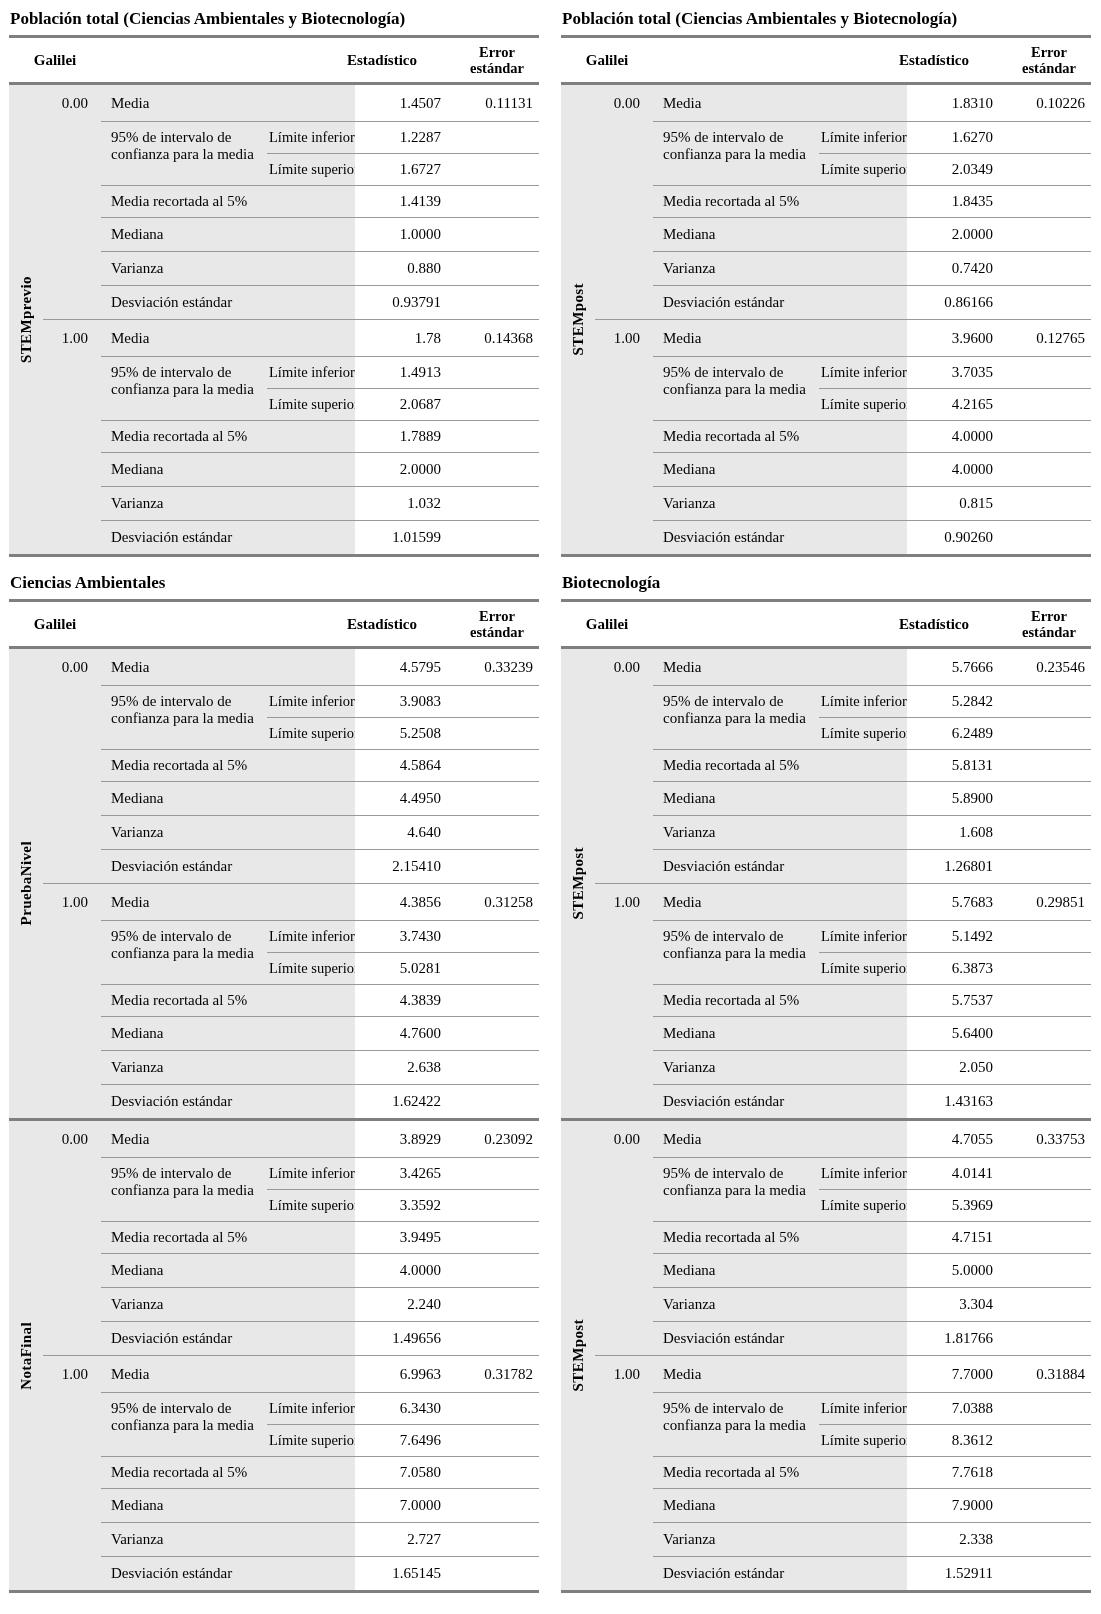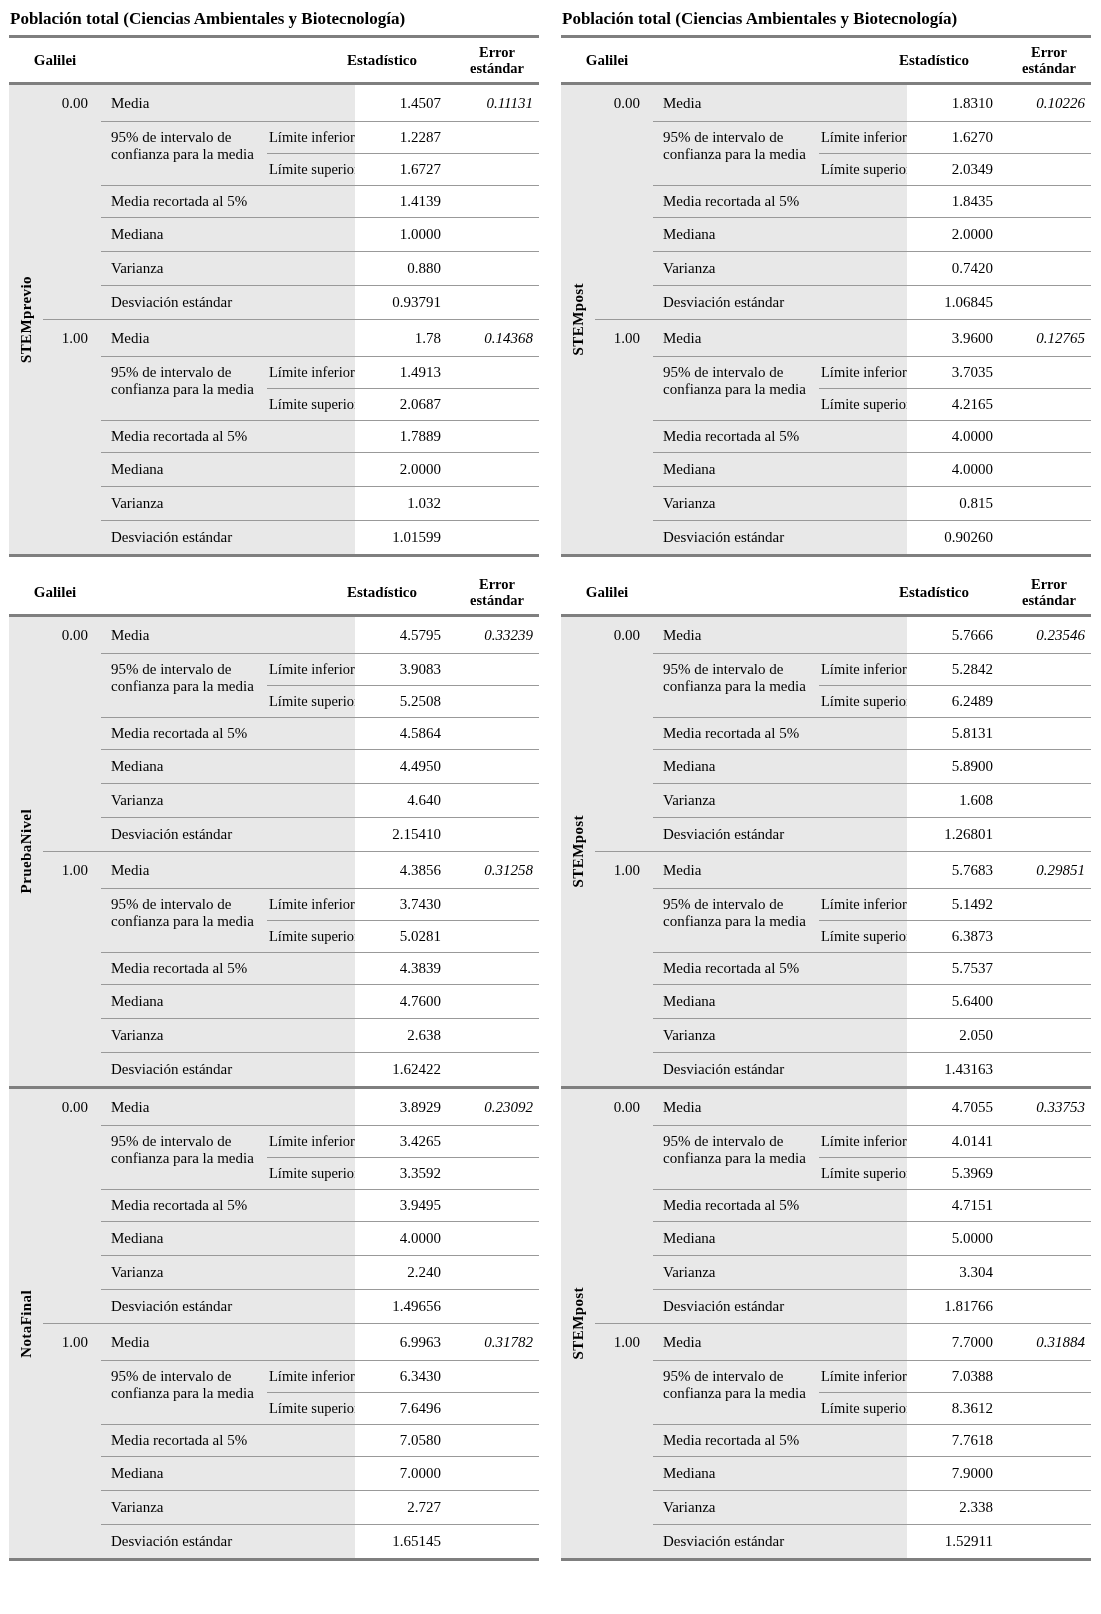--- a/index.html
+++ b/index.html
@@ -64,21 +64,21 @@
     grid-template-columns: 58px 166px 88px 100px 84px;
     font-size: 15px;
     line-height: 17px;
   }
   .group + .group { border-top: 1px solid #999; }
 
   .c { padding: 7px 0; }
   .lv  { grid-column: 1; grid-row: 1; text-align: right; padding: 10px 13px 7px 0; }
   .l-media { grid-column: 2 / span 2; grid-row: 1; padding: 10px 6px 9px 10px; }
   .v-media { grid-column: 4; grid-row: 1; }
-  .e-media { grid-column: 5; grid-row: 1; font-style: italic; }
+  .e-media { grid-column: 5; grid-row: 1; }
   .l-ci  { grid-column: 2; grid-row: 2 / span 2; border-top: 1px solid #999; padding: 7px 10px 6px 10px; }
   .l-cil { grid-column: 3; grid-row: 2; border-top: 1px solid #999; padding: 7px 0 7px 2px; font-size: 14.5px; white-space: nowrap; }
   .v-cil { grid-column: 4; grid-row: 2; border-top: 1px solid #999; }
   .e-cil { grid-column: 5; grid-row: 2; border-top: 1px solid #999; }
   .l-ciu { grid-column: 3; grid-row: 3; border-top: 1px solid #999; padding: 7px 0 7px 2px; font-size: 14.5px; white-space: nowrap; }
   .v-ciu { grid-column: 4; grid-row: 3; border-top: 1px solid #999; }
   .e-ciu { grid-column: 5; grid-row: 3; border-top: 1px solid #999; }
   .l-tr { grid-column: 2 / span 2; grid-row: 4; border-top: 1px solid #999; padding: 7px 30px 7px 10px; }
   .v-tr { grid-column: 4; grid-row: 4; border-top: 1px solid #999; }
   .e-tr { grid-column: 5; grid-row: 4; border-top: 1px solid #999; }
@@ -226,21 +226,21 @@
 
     <div class="c l-md">Mediana</div>
     <div class="c val v-md">2.0000</div>
     <div class="c err e-md"></div>
 
     <div class="c l-vr">Varianza</div>
     <div class="c val v-vr">0.7420</div>
     <div class="c err e-vr"></div>
 
     <div class="c l-sd">Desviación estándar</div>
-    <div class="c val v-sd">1.06845</div>
+    <div class="c val v-sd">0.86166</div>
     <div class="c err e-sd"></div>
   </div>
 
   <div class="group">
     <div class="c lv">1.00</div>
 
     <div class="c l-media">Media</div>
     <div class="c val v-media">3.9600</div>
     <div class="c err e-media">0.12765</div>
 
@@ -268,20 +268,21 @@
     <div class="c l-sd">Desviación estándar</div>
     <div class="c val v-sd">0.90260</div>
     <div class="c err e-sd"></div>
   </div>
 </div>
   </div>
 </div>
   </section>
 
   <section class="stat-table">
+    <h2 class="tbl-title">Ciencias Ambientales</h2>
     <div class="tbl-header">
       <div class="h-group">Galilei</div>
       <div class="h-spacer"></div>
       <div class="h-stat">Estadístico</div>
       <div class="h-err">Error estándar</div>
     </div>
     <div class="tbl-body">
   <div class="block">
     <div class="varcell">
       <span>PruebaNivel</span>
@@ -424,20 +425,21 @@
     <div class="c l-sd">Desviación estándar</div>
     <div class="c val v-sd">1.65145</div>
     <div class="c err e-sd"></div>
   </div>
 </div>
   </div>
 </div>
   </section>
 
   <section class="stat-table">
+    <h2 class="tbl-title">Biotecnología</h2>
     <div class="tbl-header">
       <div class="h-group">Galilei</div>
       <div class="h-spacer"></div>
       <div class="h-stat">Estadístico</div>
       <div class="h-err">Error estándar</div>
     </div>
     <div class="tbl-body">
   <div class="block">
     <div class="varcell">
       <span>STEMpost</span>

